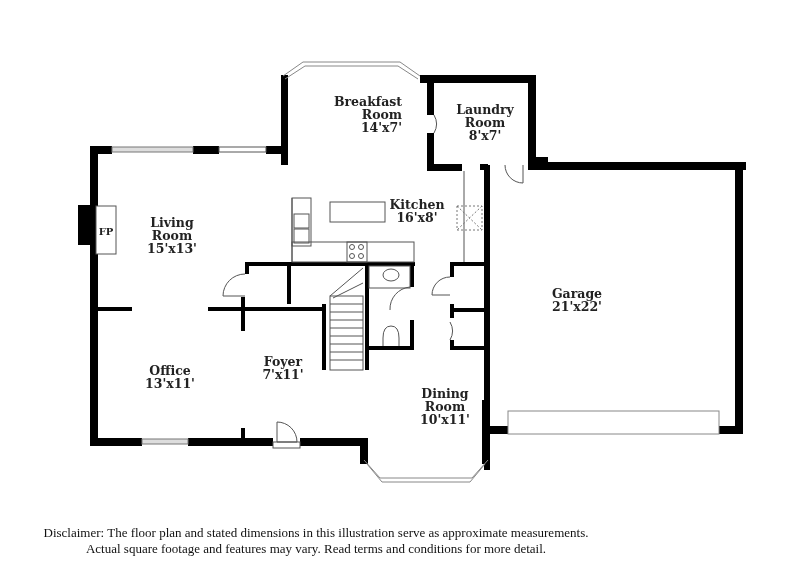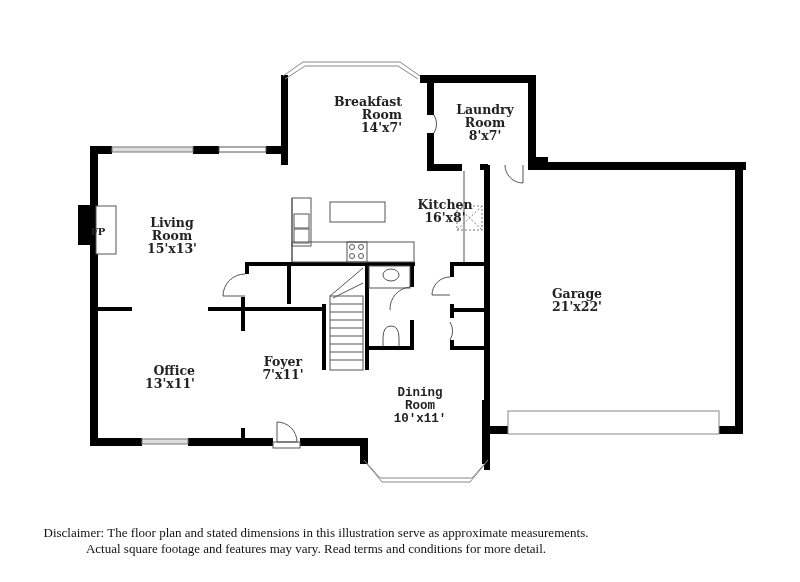--- a/index.html
+++ b/index.html
@@ -154,39 +154,39 @@
 <div class="label" style="left:485px;top:103px;">
   <div>Laundry</div>
   <div>Room</div>
   <div>8'x7'</div>
 </div>
 <div class="label" style="left:172px;top:216px;">
   <div>Living</div>
   <div>Room</div>
   <div>15'x13'</div>
 </div>
-<div class="label" style="left:417px;top:198px;margin-left:28px;">
+<div class="label" style="left:417px;top:198px;">
   <div>Kitchen</div>
   <div>16'x8'</div>
 </div>
 <div class="label" style="left:577px;top:287px;">
   <div>Garage</div>
   <div>21'x22'</div>
 </div>
-<div class="label" style="left:170px;top:364px;text-align:right;">
+<div class="label" style="left:170px;top:364px;">
   <div>Office</div>
   <div>13'x11'</div>
 </div>
 <div class="label" style="left:283px;top:355px;">
   <div>Foyer</div>
   <div>7'x11'</div>
 </div>
-<div class="label" style="left:420px;top:387px;font-family:Liberation Mono, monospace;">
+<div class="label" style="left:445px;top:387px;">
   <div>Dining</div>
   <div>Room</div>
   <div>10'x11'</div>
 </div>
-<div class="label fp" style="left:98px;top:225px;">FP</div>
+<div class="label fp" style="left:106px;top:225px;">FP</div>
 
 <div class="disclaimer">
   <div>Disclaimer: The floor plan and stated dimensions in this illustration serve as approximate measurements.</div>
   <div>Actual square footage and features may vary. Read terms and conditions for more detail.</div>
 </div>
 
 </body></html>

